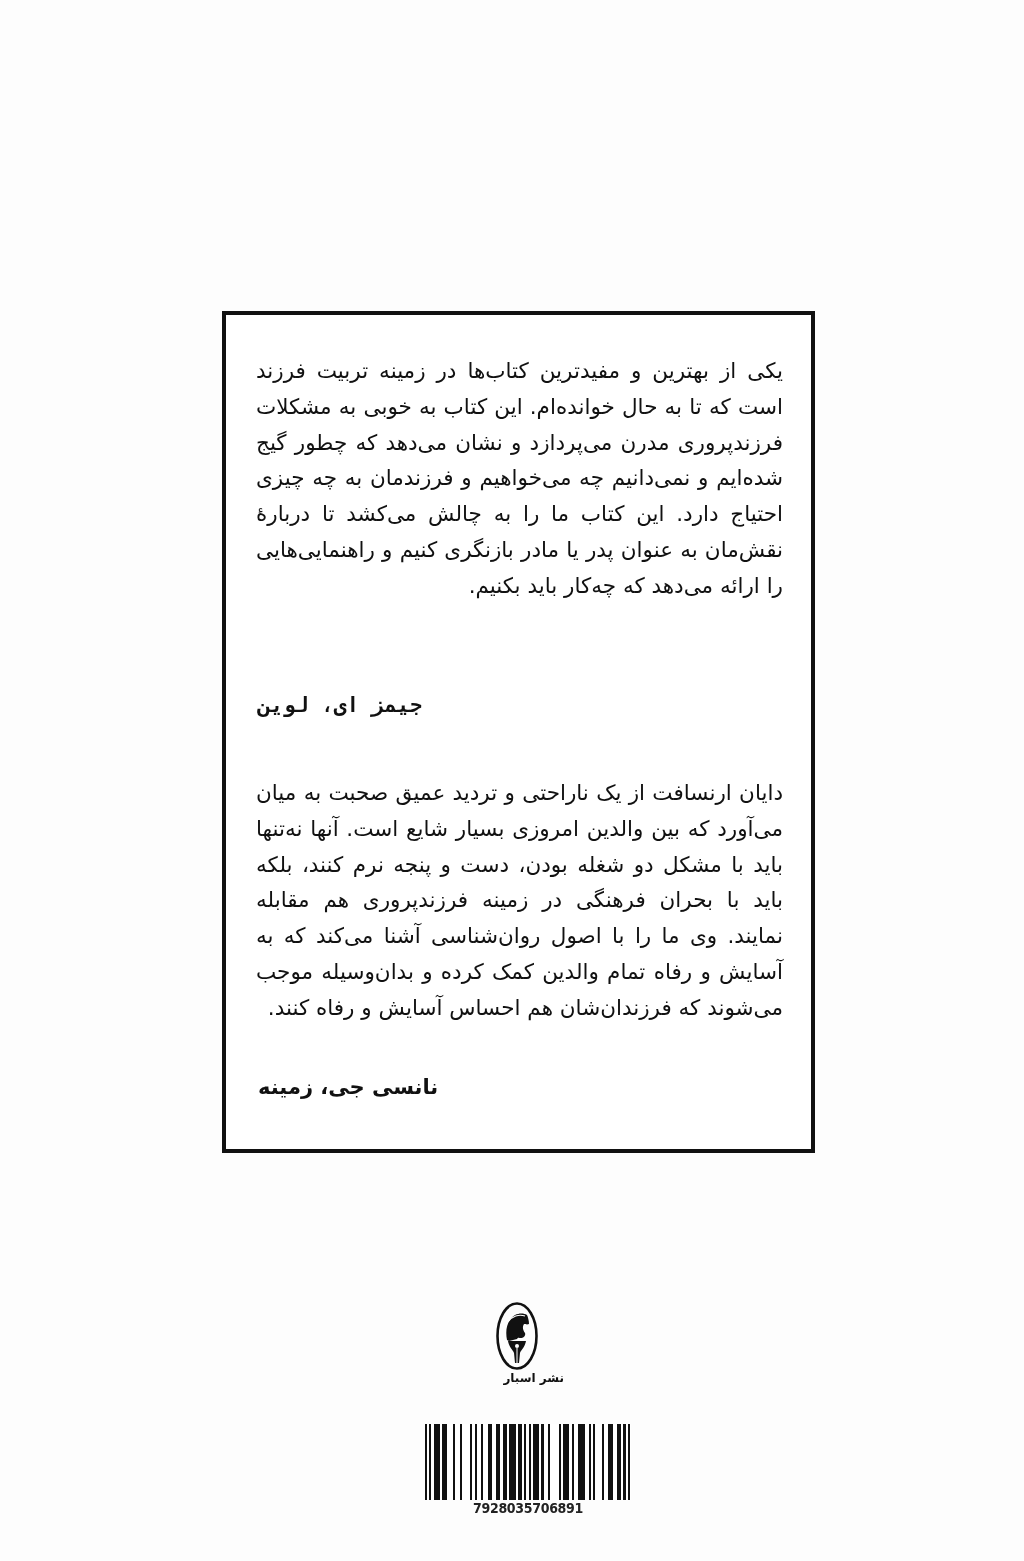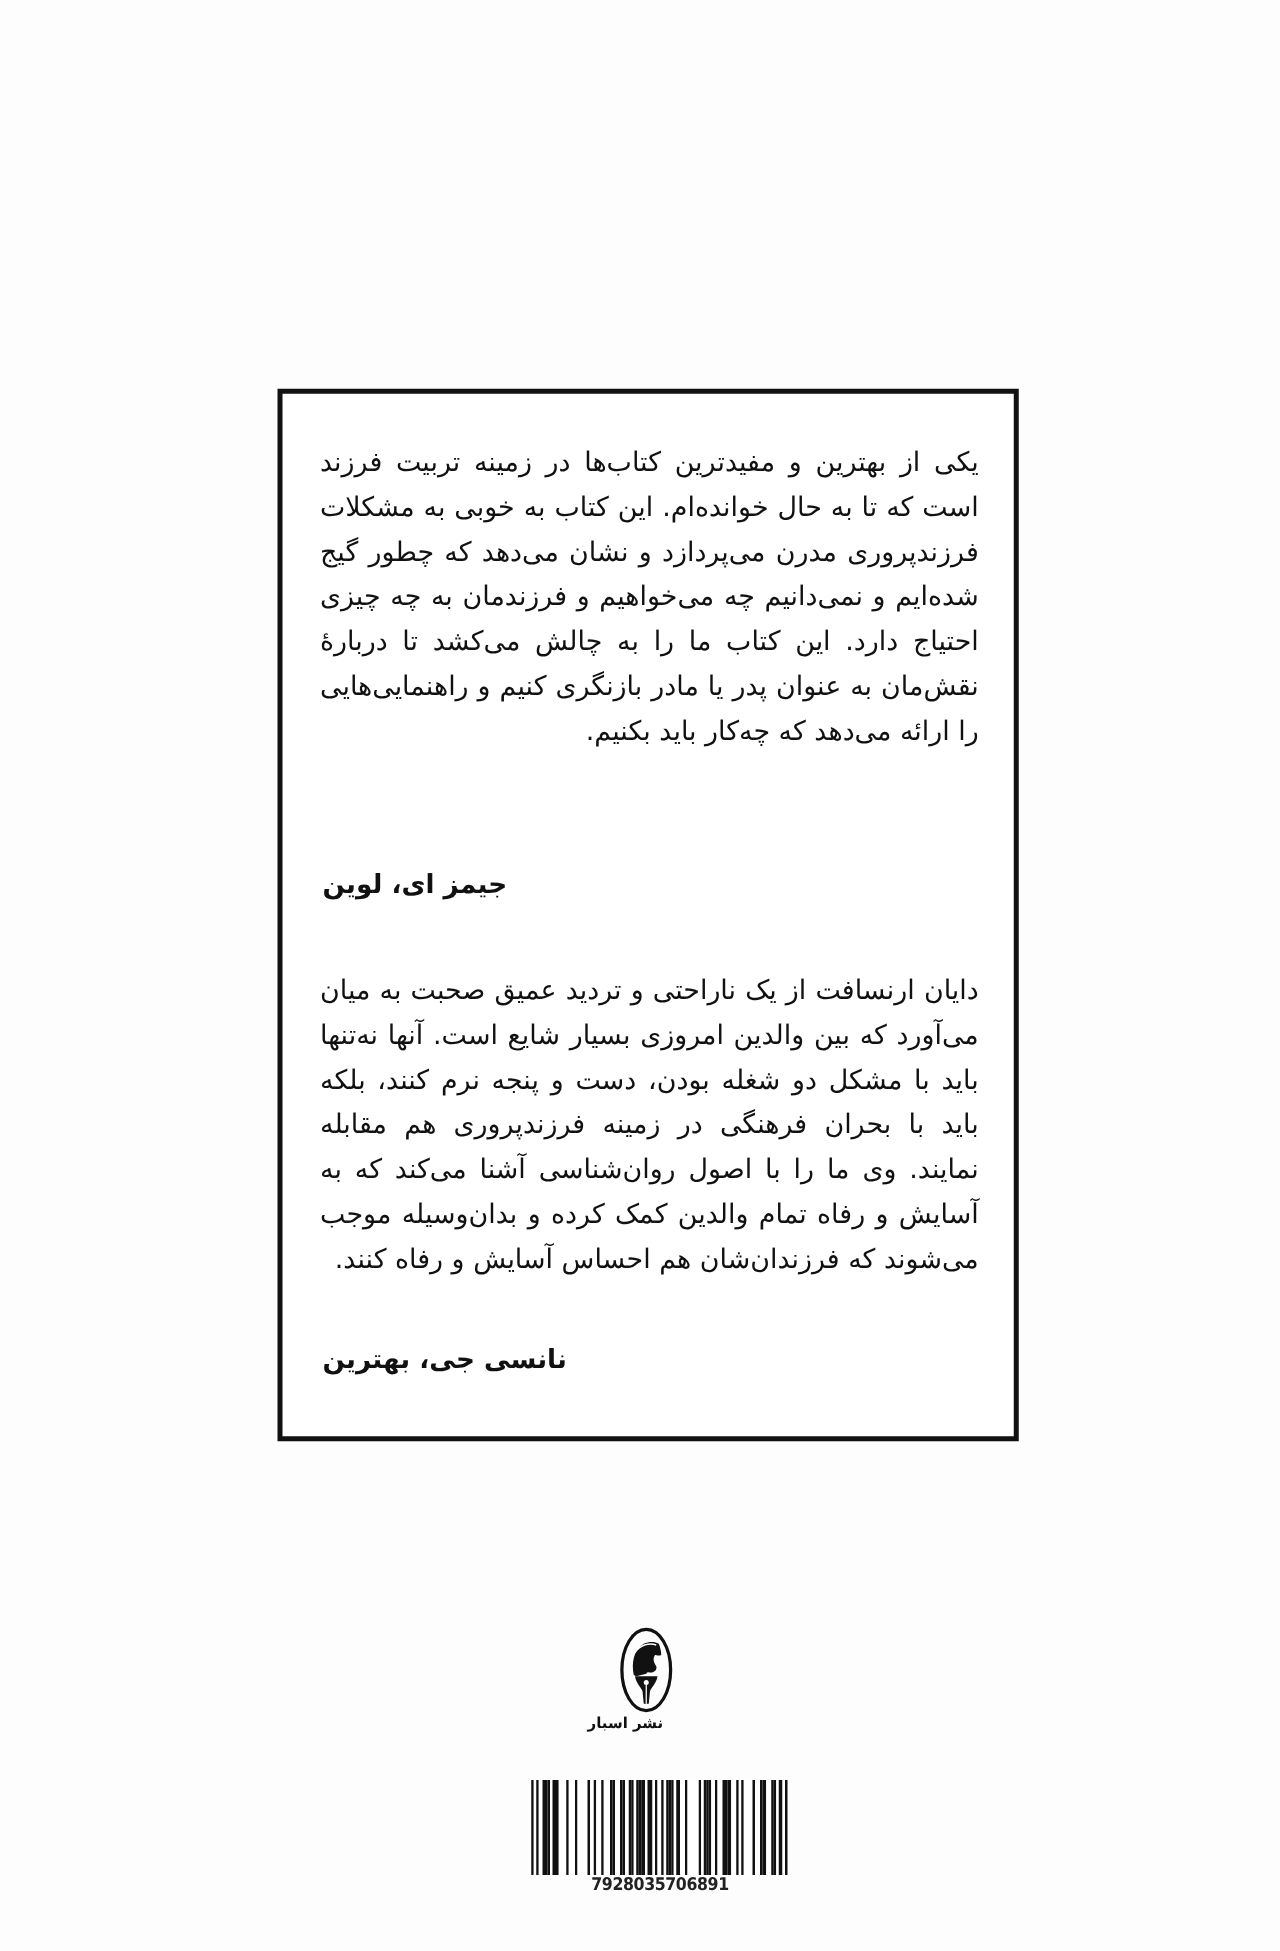--- a/index.html
+++ b/index.html
@@ -45,37 +45,37 @@
     text-align: left;
     font-weight: bold;
     font-size: 21px;
     line-height: 28px;
     margin: 0;
     padding-left: 2px;
     position: absolute;
     left: 0;
   }
   #q1 { top: 38px; }
-  #q1 .quote-author { top: 340px; }
+  #q1 .quote-author { top: 340px; font-family: Liberation Mono, monospace; }
   #q2 { top: 460px; }
   #q2 .quote-author { top: 298px; }
 
   .logo {
     position: absolute;
     left: 495px;
     top: 1300px;
     width: 44px;
     height: 72px;
   }
   .logo-label {
     position: absolute;
     left: 470px;
     width: 94px;
     top: 1370px;
-    text-align: left;
+    text-align: right;
     direction: rtl;
     font-weight: bold;
     font-size: 12px;
     line-height: 16px;
   }
   .barcode {
     position: absolute;
     left: 425px;
     top: 1424px;
     width: 206px;
@@ -105,21 +105,21 @@
 </head>
 <body>
 
 <div class="quote-box">
   <div class="quote-block" id="q1">
     <p class="quote-text">یکی از بهترین و مفیدترین کتاب‌ها در زمینه تربیت فرزند است که تا به حال خوانده‌ام. این کتاب به خوبی به مشکلات فرزندپروری مدرن می‌پردازد و نشان می‌دهد که چطور گیج شده‌ایم و نمی‌دانیم چه می‌خواهیم و فرزندمان به چه چیزی احتیاج دارد. این کتاب ما را به چالش می‌کشد تا دربارۀ نقش‌مان به عنوان پدر یا مادر بازنگری کنیم و راهنمایی‌هایی را ارائه می‌دهد که چه‌کار باید بکنیم.</p>
     <p class="quote-author">جیمز ای، لوین</p>
   </div>
   <div class="quote-block" id="q2">
     <p class="quote-text">دایان ارنسافت از یک ناراحتی و تردید عمیق صحبت به میان می‌آورد که بین والدین امروزی بسیار شایع است. آنها نه‌تنها باید با مشکل دو شغله بودن، دست و پنجه نرم کنند، بلکه باید با بحران فرهنگی در زمینه فرزندپروری هم مقابله نمایند. وی ما را با اصول روان‌شناسی آشنا می‌کند که به آسایش و رفاه تمام والدین کمک کرده و بدان‌وسیله موجب می‌شوند که فرزندان‌شان هم احساس آسایش و رفاه کنند.</p>
-    <p class="quote-author">نانسی جی، بهترین</p>
+    <p class="quote-author">نانسی جی، زمینه</p>
   </div>
 </div>
 
 <div class="logo">
   <svg width="44" height="72" viewBox="0 0 44 72">
     <ellipse cx="22" cy="36" rx="19.5" ry="32.5" fill="none" stroke="#111" stroke-width="2.6"></ellipse>
 
     <path d="M12 40 C10 30 12 20 20 15 C24 13 29 13 32 15 C33 17 34 21 34 24 C32 25 30 24 29 24 C27 27 28 30 30 33 C31 36 28 38 26 38 C24 38 23 37 22 39 L14 41 Z" fill="#111"></path>
     <path d="M14 18 C18 13 25 11 31 13" fill="none" stroke="#fff" stroke-width="1.3"></path>
     <path d="M13 22 C17 16 24 14 30 16" fill="none" stroke="#fff" stroke-width="1.1"></path>

